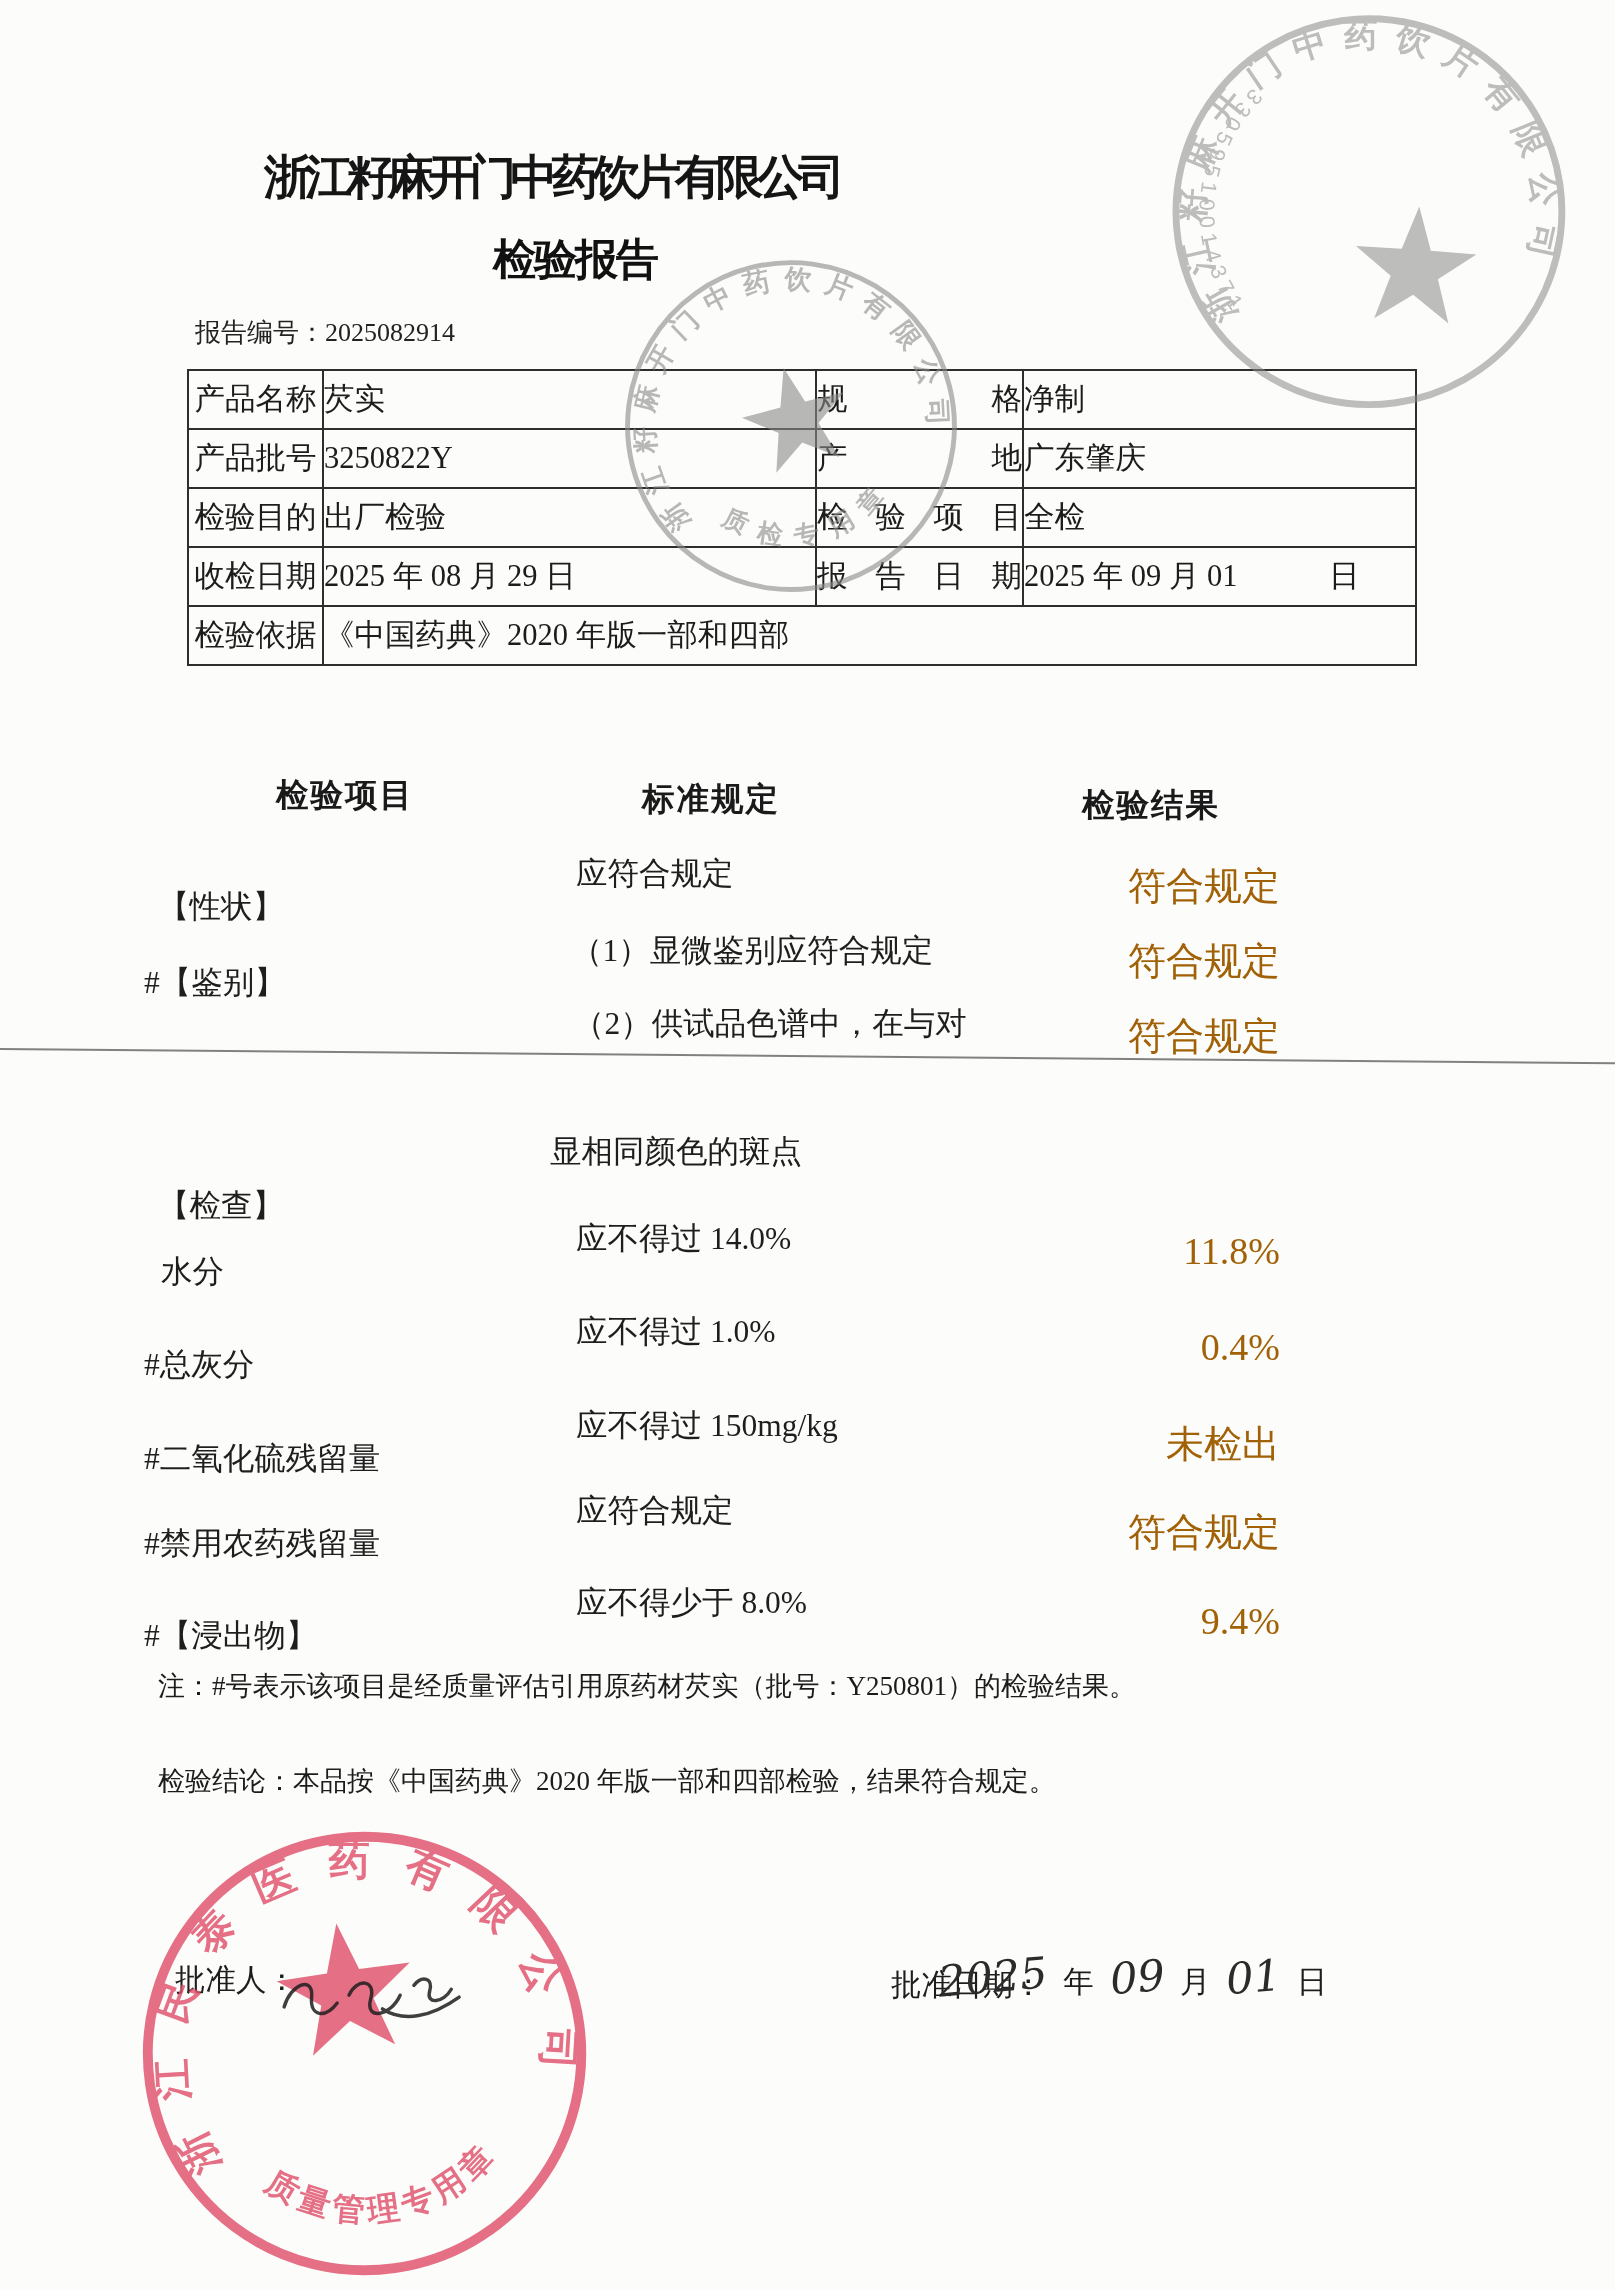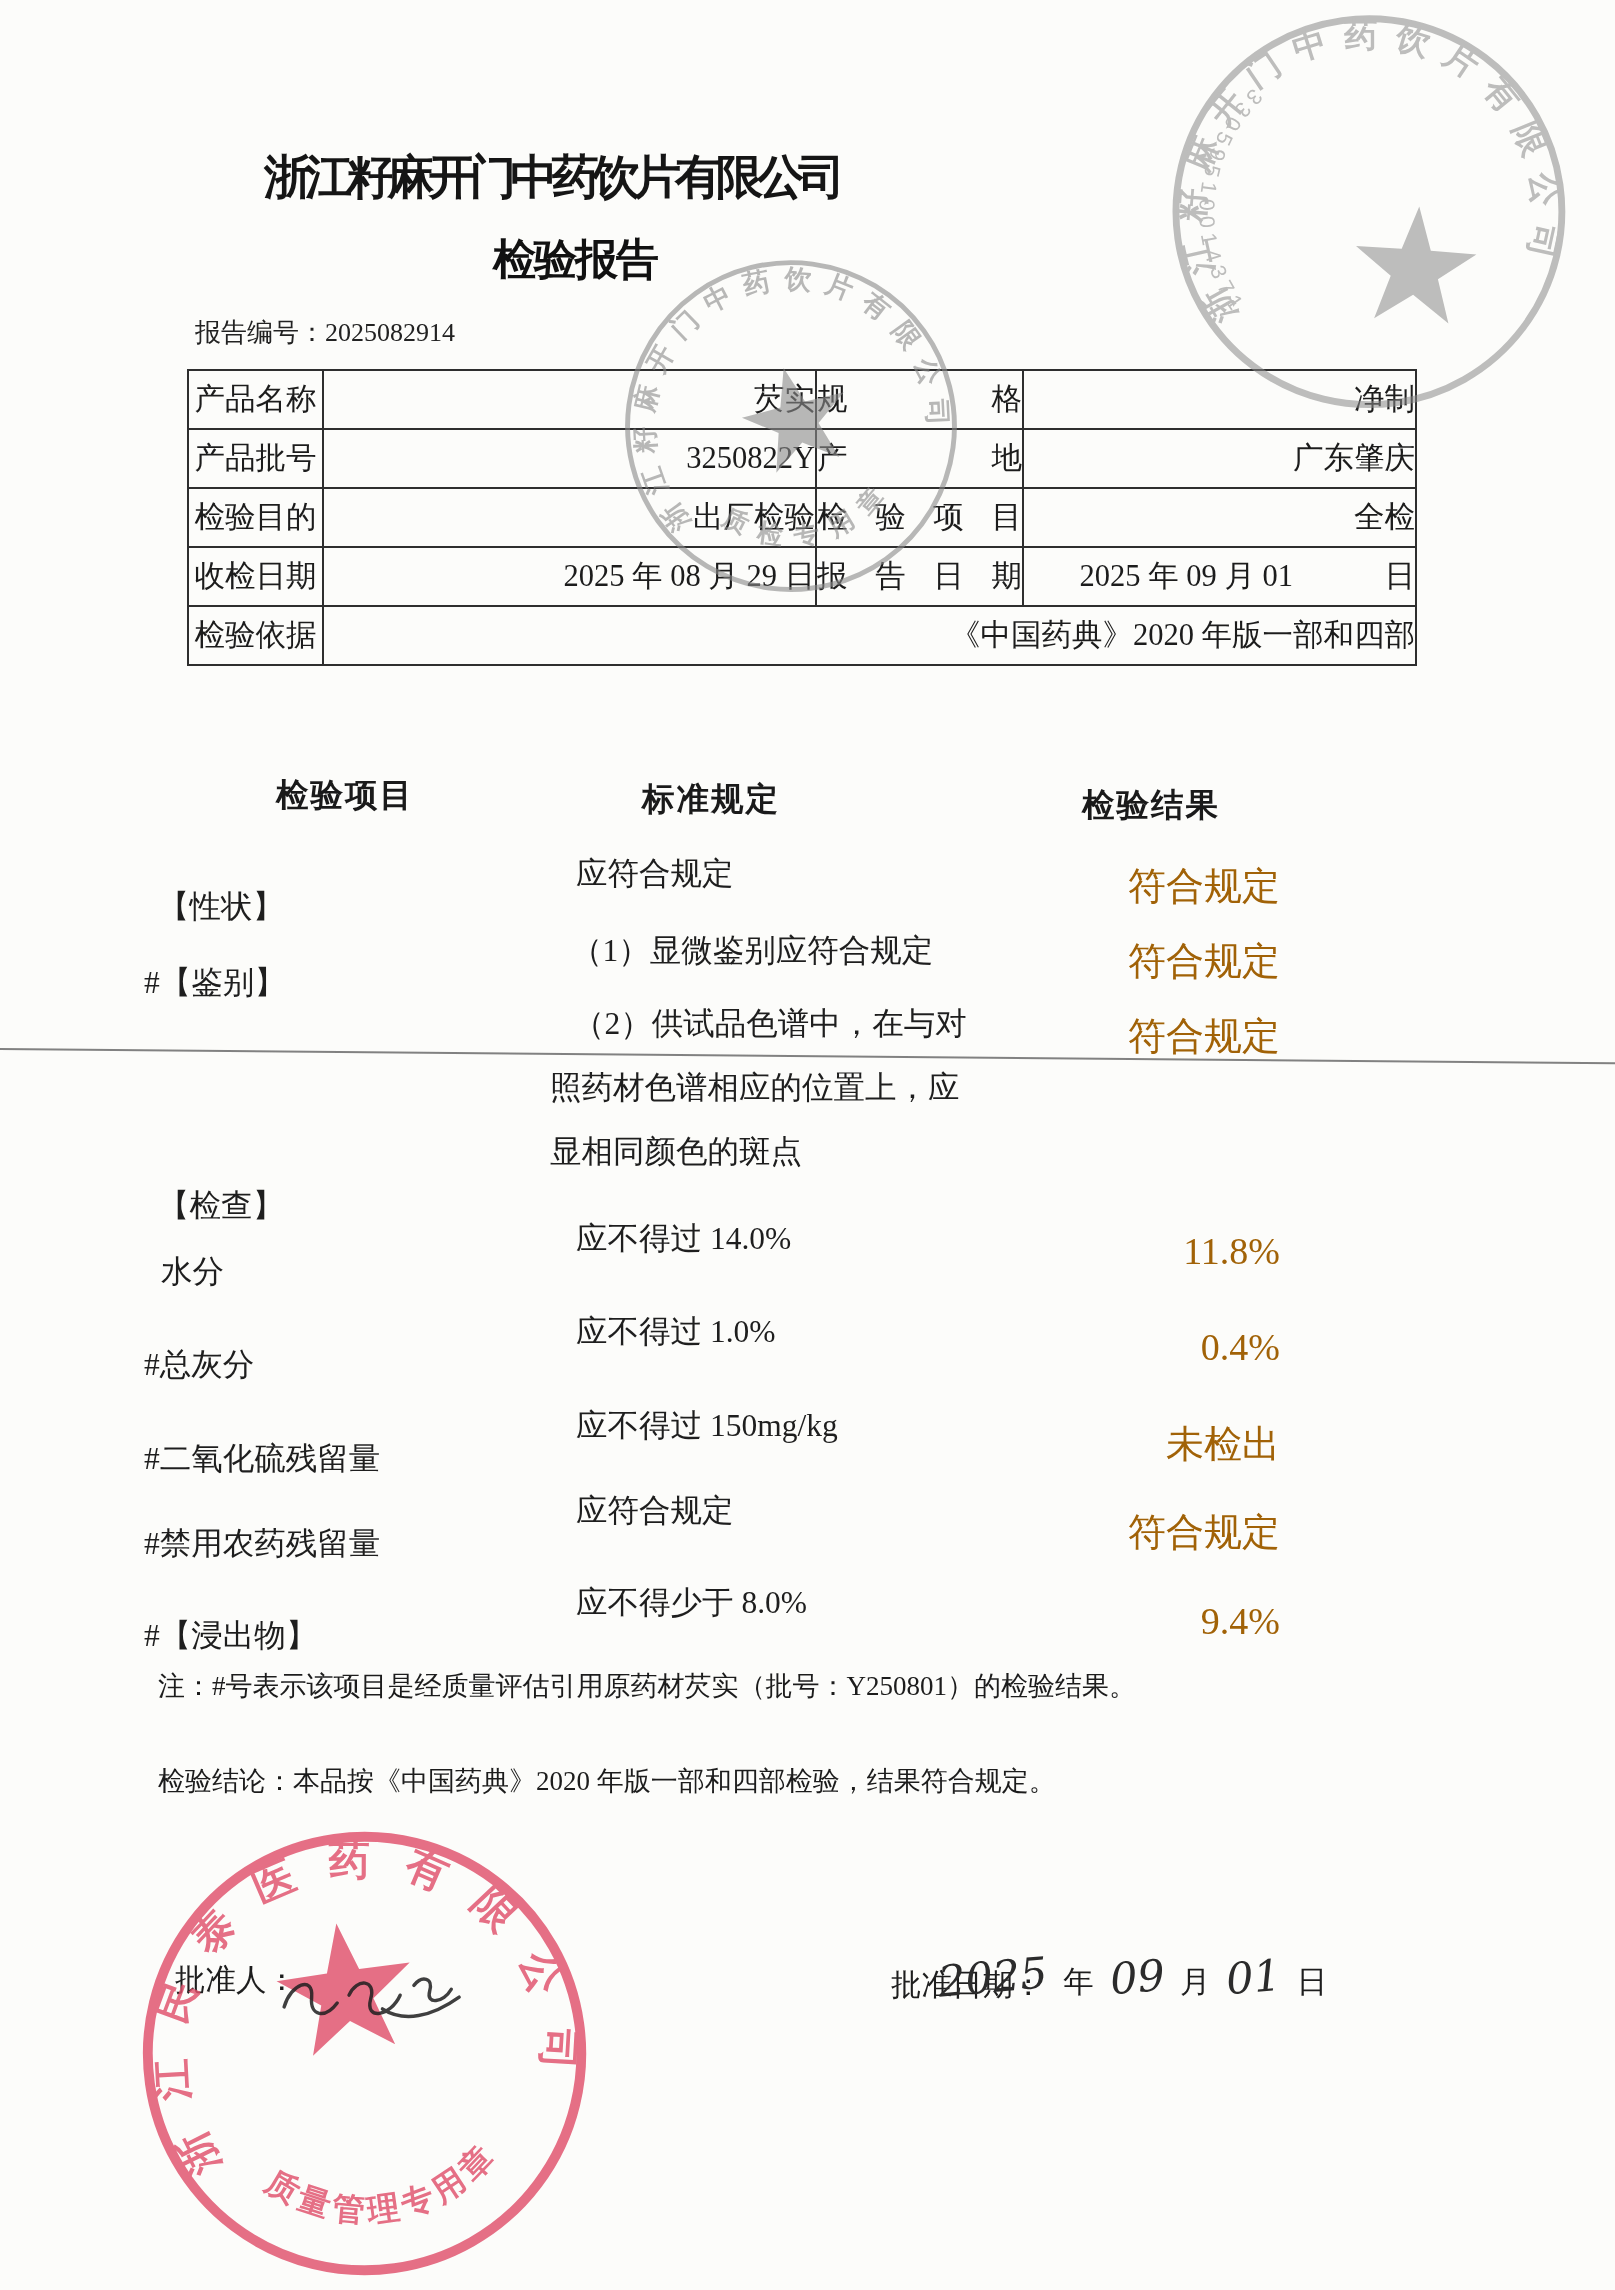--- a/index.html
+++ b/index.html
@@ -27,21 +27,21 @@
     position:absolute;left:187px;top:369px;
     width:1227px;border-collapse:collapse;table-layout:fixed;
     font-size:30.5px;color:#1c1c1c;
   }
   table.info td{
     border:2px solid #2e2e2e;height:57px;padding:0;
     overflow:hidden;white-space:nowrap;
   }
   td.lbl1{text-align:center;padding:0 2px;}
   td.lbl2{text-align:justify;text-align-last:justify;padding:0 25.6px;}
-  td.val{padding-left:25.6px;text-align:right;}
+  td.val{padding-left:25.6px;text-align:left;}
 
   .hdr{font-size:32.5px;font-weight:700;color:#1a1a1a;letter-spacing:2px;}
   .item{font-size:31.5px;color:#1e1e1e;margin-top:36px;}
   .std{font-size:31.5px;color:#1e1e1e;}
   .res{font-size:38px;color:#a16207;width:256px;text-align:right;}
   .noteline{font-size:27px;color:#1c1c1c;}
 
   .scanline{
     position:absolute;left:-11.8px;top:1048px;width:1659px;height:2px;
     background:#4d4d4d;opacity:.7;
@@ -119,21 +119,20 @@
   <span class="t item" style="left:158px;top:850px">【性状】</span>
   <span class="t std" style="left:576px;top:853px">应符合规定</span>
   <span class="t res" style="left:1024px;top:861px">符合规定</span>
 
   <span class="t item" style="left:144px;top:926px">#【鉴别】</span>
   <span class="t std" style="left:571px;top:930px">（1）显微鉴别应符合规定</span>
   <span class="t res" style="left:1024px;top:936px">符合规定</span>
 
   <span class="t std" style="left:573px;top:1003px">（2）供试品色谱中，在与对</span>
   <span class="t res" style="left:1024px;top:1011px">符合规定</span>
-  <span class="t std" style="left:550px;top:1067px">照药材色谱相应的位置上，应</span>
   <span class="t std" style="left:550px;top:1131px">显相同颜色的斑点</span>
 
   <span class="t item" style="left:158px;top:1149px">【检查】</span>
 
   <span class="t item" style="left:161px;top:1215px">水分</span>
   <span class="t std" style="left:576px;top:1218px">应不得过 14.0%</span>
   <span class="t res" style="left:1024px;top:1229px">11.8%</span>
 
   <span class="t item" style="left:144px;top:1308px">#总灰分</span>
   <span class="t std" style="left:576px;top:1311px">应不得过 1.0%</span>

